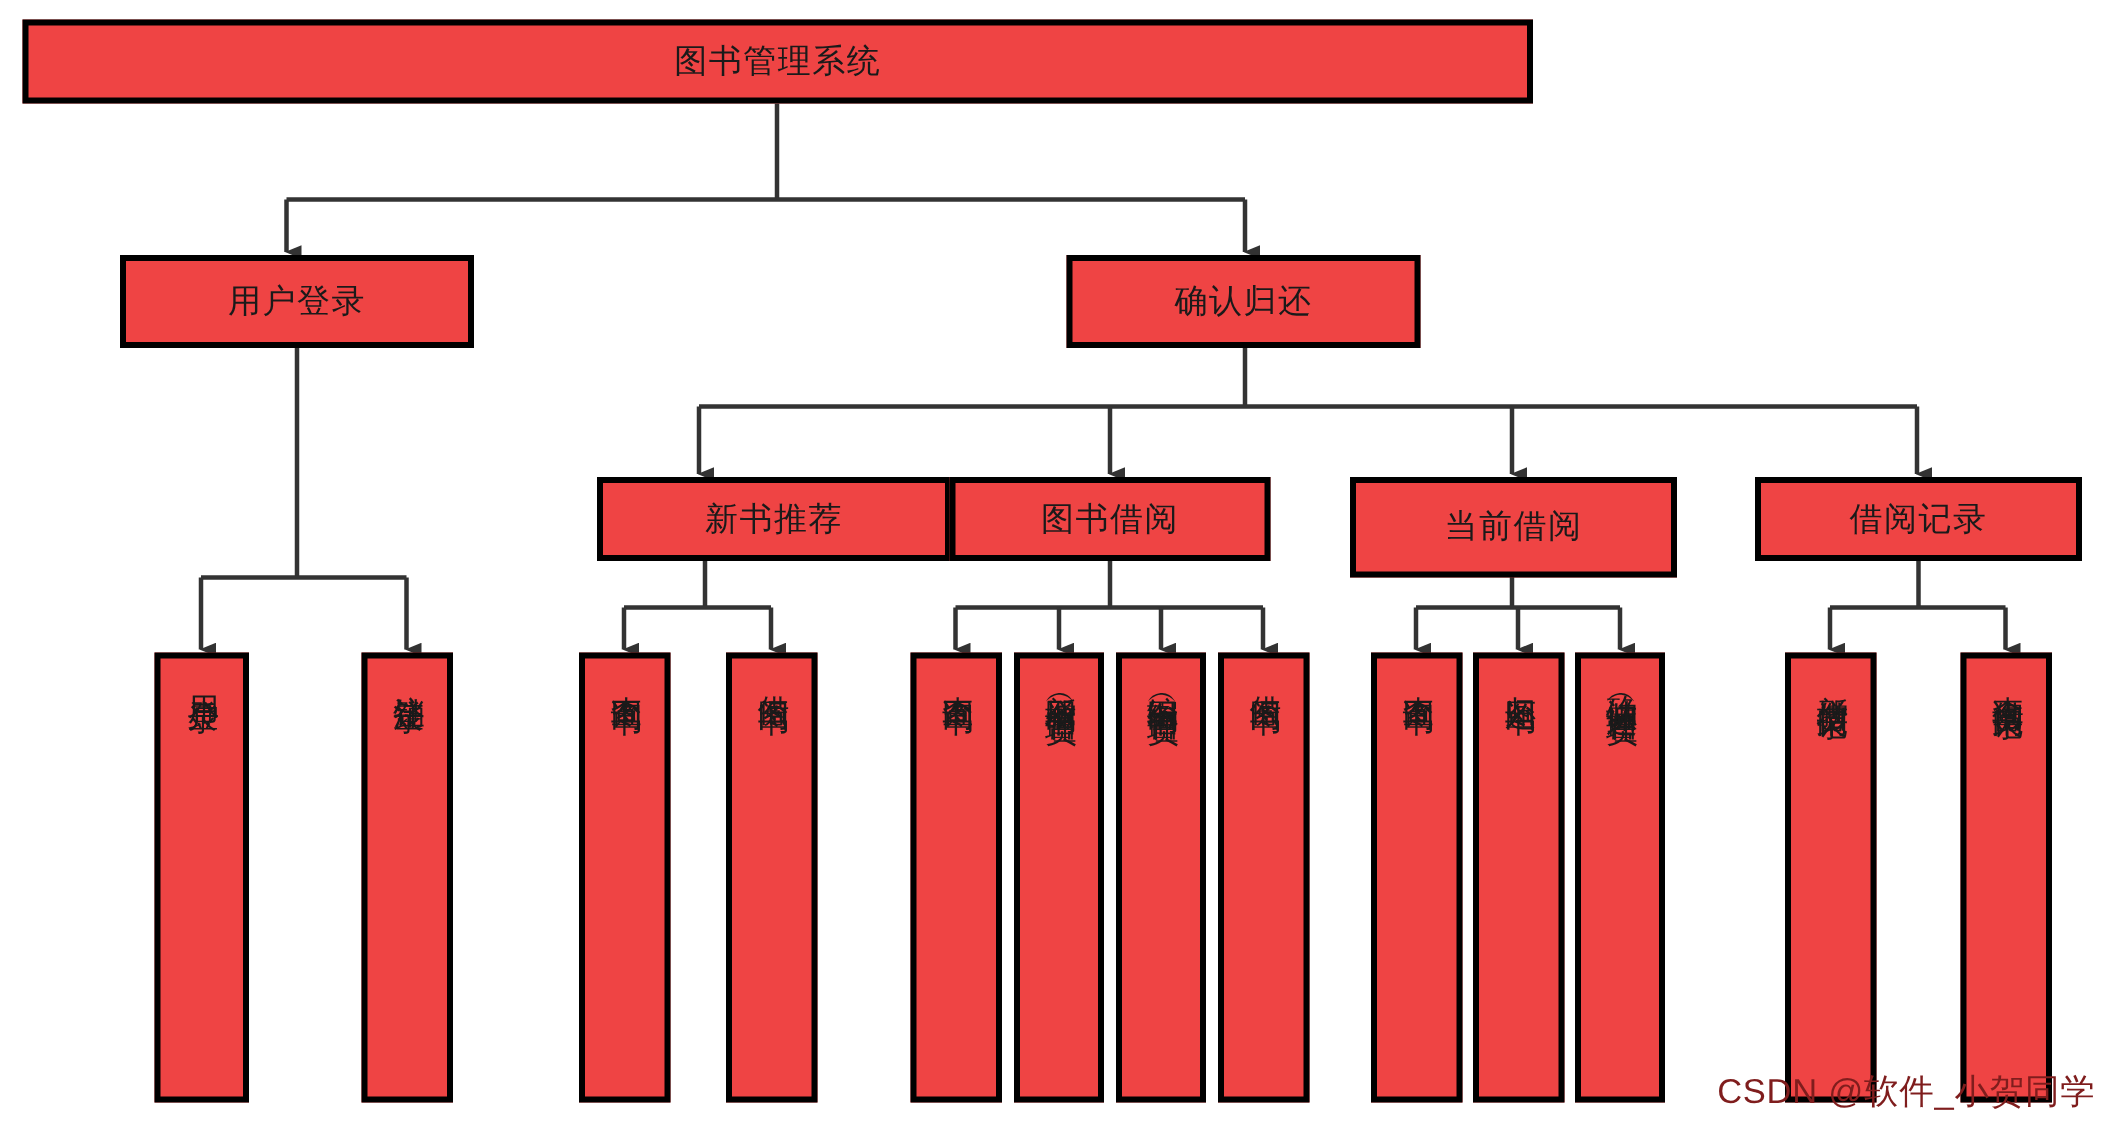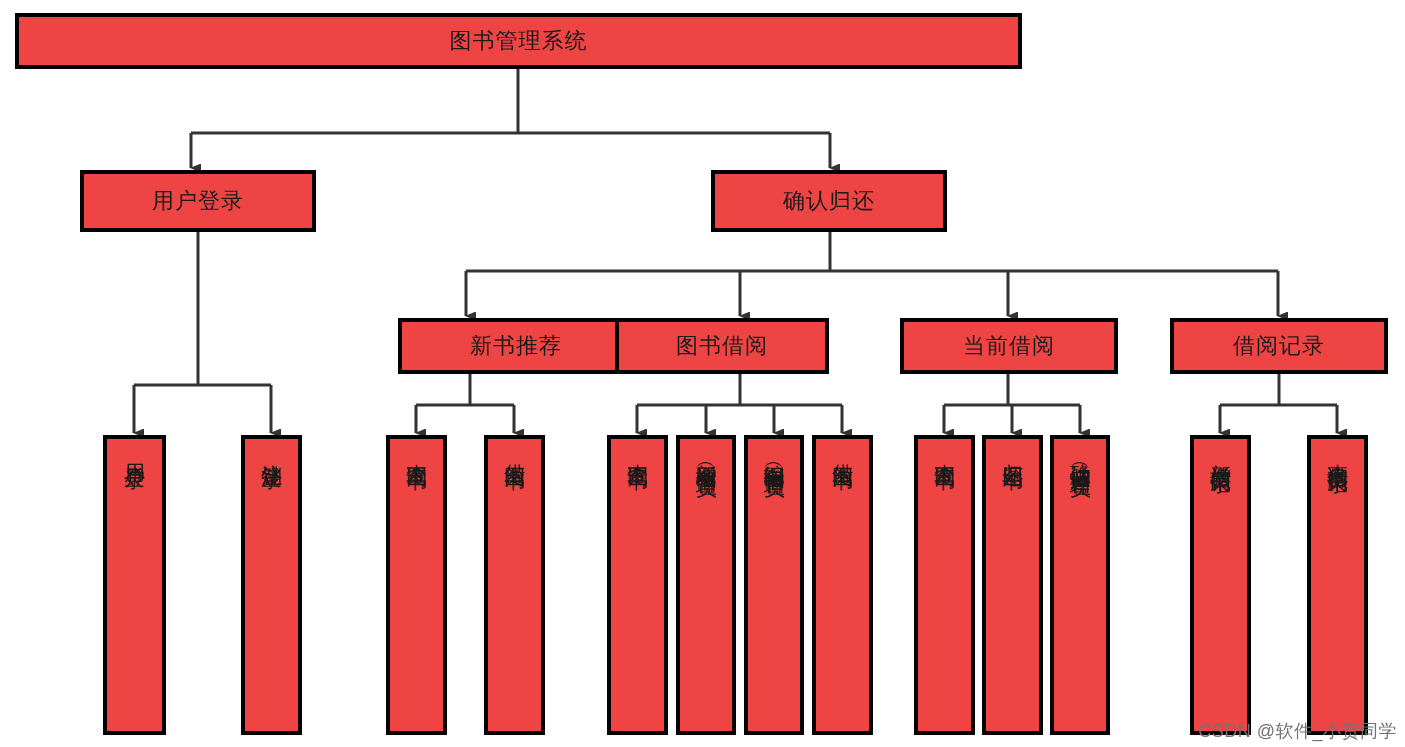--- a/index.html
+++ b/index.html
@@ -56,22 +56,22 @@
     font-size: 21px;
     line-height: 1.35;
     letter-spacing: 2px;
     white-space: nowrap;
     text-align: center;
   }
   .watermark {
     position: absolute;
     right: 8px;
     bottom: 4px;
-    font-size: 18px;
-    color: #737373;
+    font-size: 23px;
+    color: #7f1d1d;
     letter-spacing: 0.5px;
     white-space: nowrap;
     pointer-events: none;
     text-align: right;
   }
 </style>
 </head>
 <body>
 
 <div id="diagram-root">
@@ -145,24 +145,24 @@
   <div class="node-box" id="node-l2-0" style="left: 80px; top: 170px; width: 236px; height: 62px;">
     <span class="node-label-h">用户登录</span>
   </div>
   <div class="node-box" id="node-l2-1" style="left: 711px; top: 170px; width: 236px; height: 62px;">
     <span class="node-label-h">确认归还</span>
   </div>
 
   <div class="node-box" id="node-l3-0" style="left: 362px; top: 318px; width: 236px; height: 56px; margin-left: 36px;">
     <span class="node-label-h">新书推荐</span>
   </div>
-  <div class="node-box" id="node-l3-1" style="left: 615px; top: 318px; width: 214px; height: 56px; justify-content: center;">
+  <div class="node-box" id="node-l3-1" style="left: 633px; top: 318px; width: 214px; height: 56px; justify-content: center;">
     <span class="node-label-h">图书借阅</span>
   </div>
-  <div class="node-box" id="node-l3-2" style="left: 900px; top: 318px; width: 218px; height: 56px; justify-content: center;">
+  <div class="node-box" id="node-l3-2" style="left: 900px; top: 318px; width: 218px; height: 67px; justify-content: center;">
     <span class="node-label-h">当前借阅</span>
   </div>
   <div class="node-box" id="node-l3-3" style="left: 1170px; top: 318px; width: 218px; height: 56px; justify-content: center;">
     <span class="node-label-h">借阅记录</span>
   </div>
 
   <div class="node-box leaf" id="leaf-0" style="left: 103px; top: 435px; width: 63px; height: 300px;">
     <span class="node-label-v">用户登录</span>
   </div>
   <div class="node-box leaf" id="leaf-1" style="left: 241px; top: 435px; width: 61px; height: 300px;">

